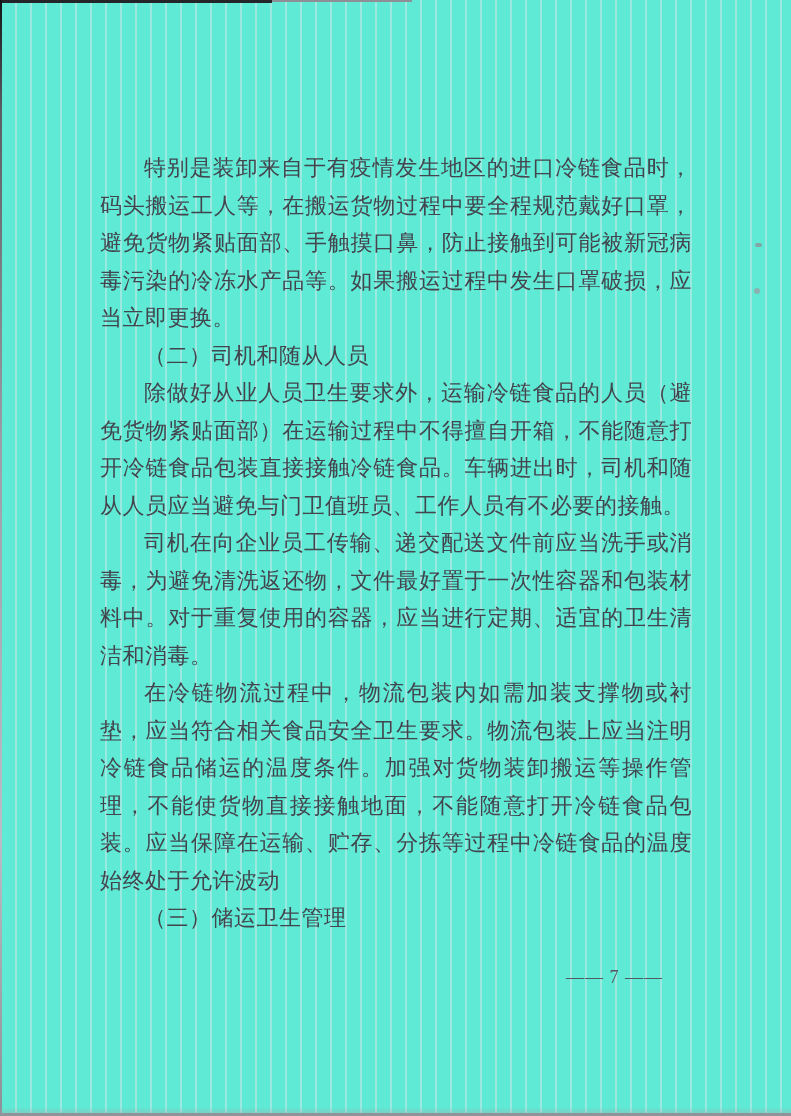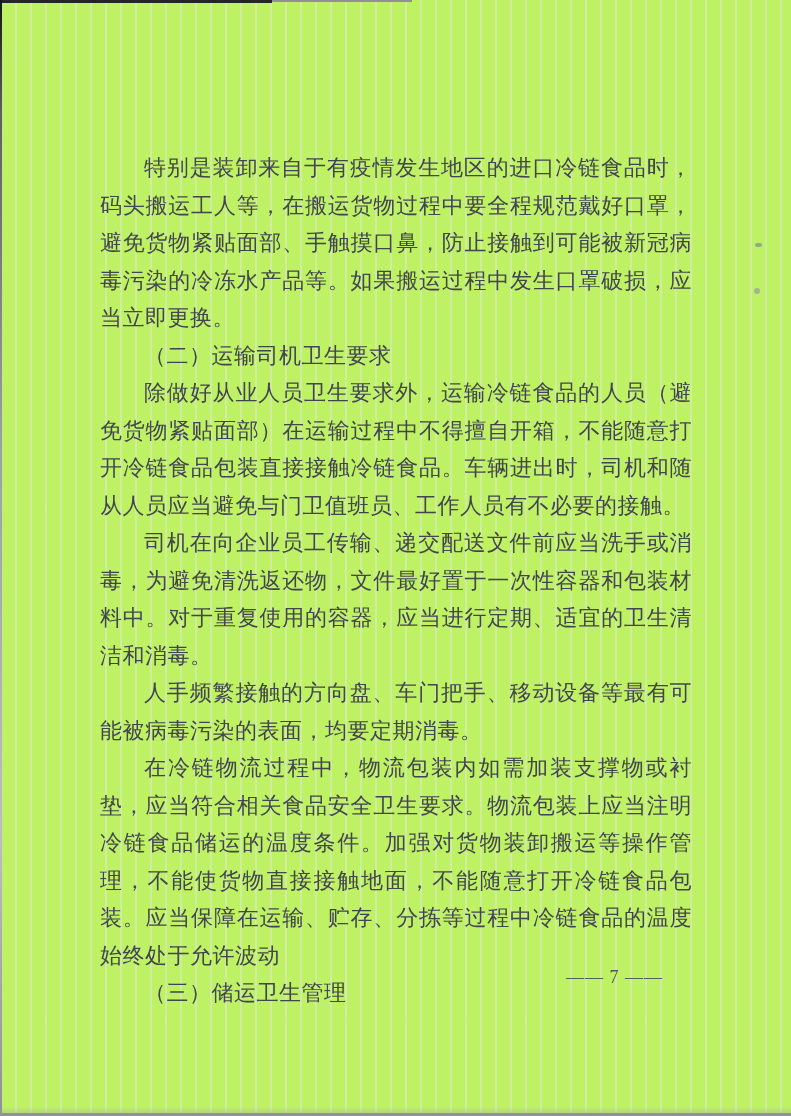--- a/index.html
+++ b/index.html
@@ -8,21 +8,21 @@
   }
   body {
     width: 791px;
     height: 1116px;
     background: #ffffff;
   }
   .page {
     position: relative;
     width: 791px;
     height: 1116px;
-    background: #bef264;
+    background: #5eead4;
     overflow: hidden;
     font-family: "Liberation Serif", "DejaVu Serif", serif;
   }
   
   .scan-texture {
     position: absolute;
     inset: 0;
     background: repeating-linear-gradient(
       90deg,
       rgba(228, 231, 237, 0.45) 0px,
@@ -124,23 +124,22 @@
   <div class="edge-top-black"></div>
   <div class="edge-top-gray"></div>
   <div class="edge-left"></div>
   <div class="edge-bottom-shadow"></div>
   <div class="edge-bottom"></div>
   <div class="speck-1"></div>
   <div class="speck-2"></div>
 
   <div class="text-block">
     <p>特别是装卸来自于有疫情发生地区的进口冷链食品时，码头搬运工人等，在搬运货物过程中要全程规范戴好口罩，避免货物紧贴面部、手触摸口鼻，防止接触到可能被新冠病毒污染的冷冻水产品等。如果搬运过程中发生口罩破损，应当立即更换。</p>
-    <p>（二）运输司机卫生要求</p>
+    <p>（二）司机和随从人员</p>
     <p>除做好从业人员卫生要求外，运输冷链食品的人员（避免货物紧贴面部）在运输过程中不得擅自开箱，不能随意打开冷链食品包装直接接触冷链食品。车辆进出时，司机和随从人员应当避免与门卫值班员、工作人员有不必要的接触。</p>
     <p>司机在向企业员工传输、递交配送文件前应当洗手或消毒，为避免清洗返还物，文件最好置于一次性容器和包装材料中。对于重复使用的容器，应当进行定期、适宜的卫生清洁和消毒。</p>
-    <p>人手频繁接触的方向盘、车门把手、移动设备等最有可能被病毒污染的表面，均要定期消毒。</p>
     <p>在冷链物流过程中，物流包装内如需加装支撑物或衬垫，应当符合相关食品安全卫生要求。物流包装上应当注明冷链食品储运的温度条件。加强对货物装卸搬运等操作管理，不能使货物直接接触地面，不能随意打开冷链食品包装。应当保障在运输、贮存、分拣等过程中冷链食品的温度始终处于允许波动</p>
     <p>（三）储运卫生管理</p>
   </div>
 
   <div class="page-number">—— 7 ——</div>
 
 </div>
 
 </body></html>

